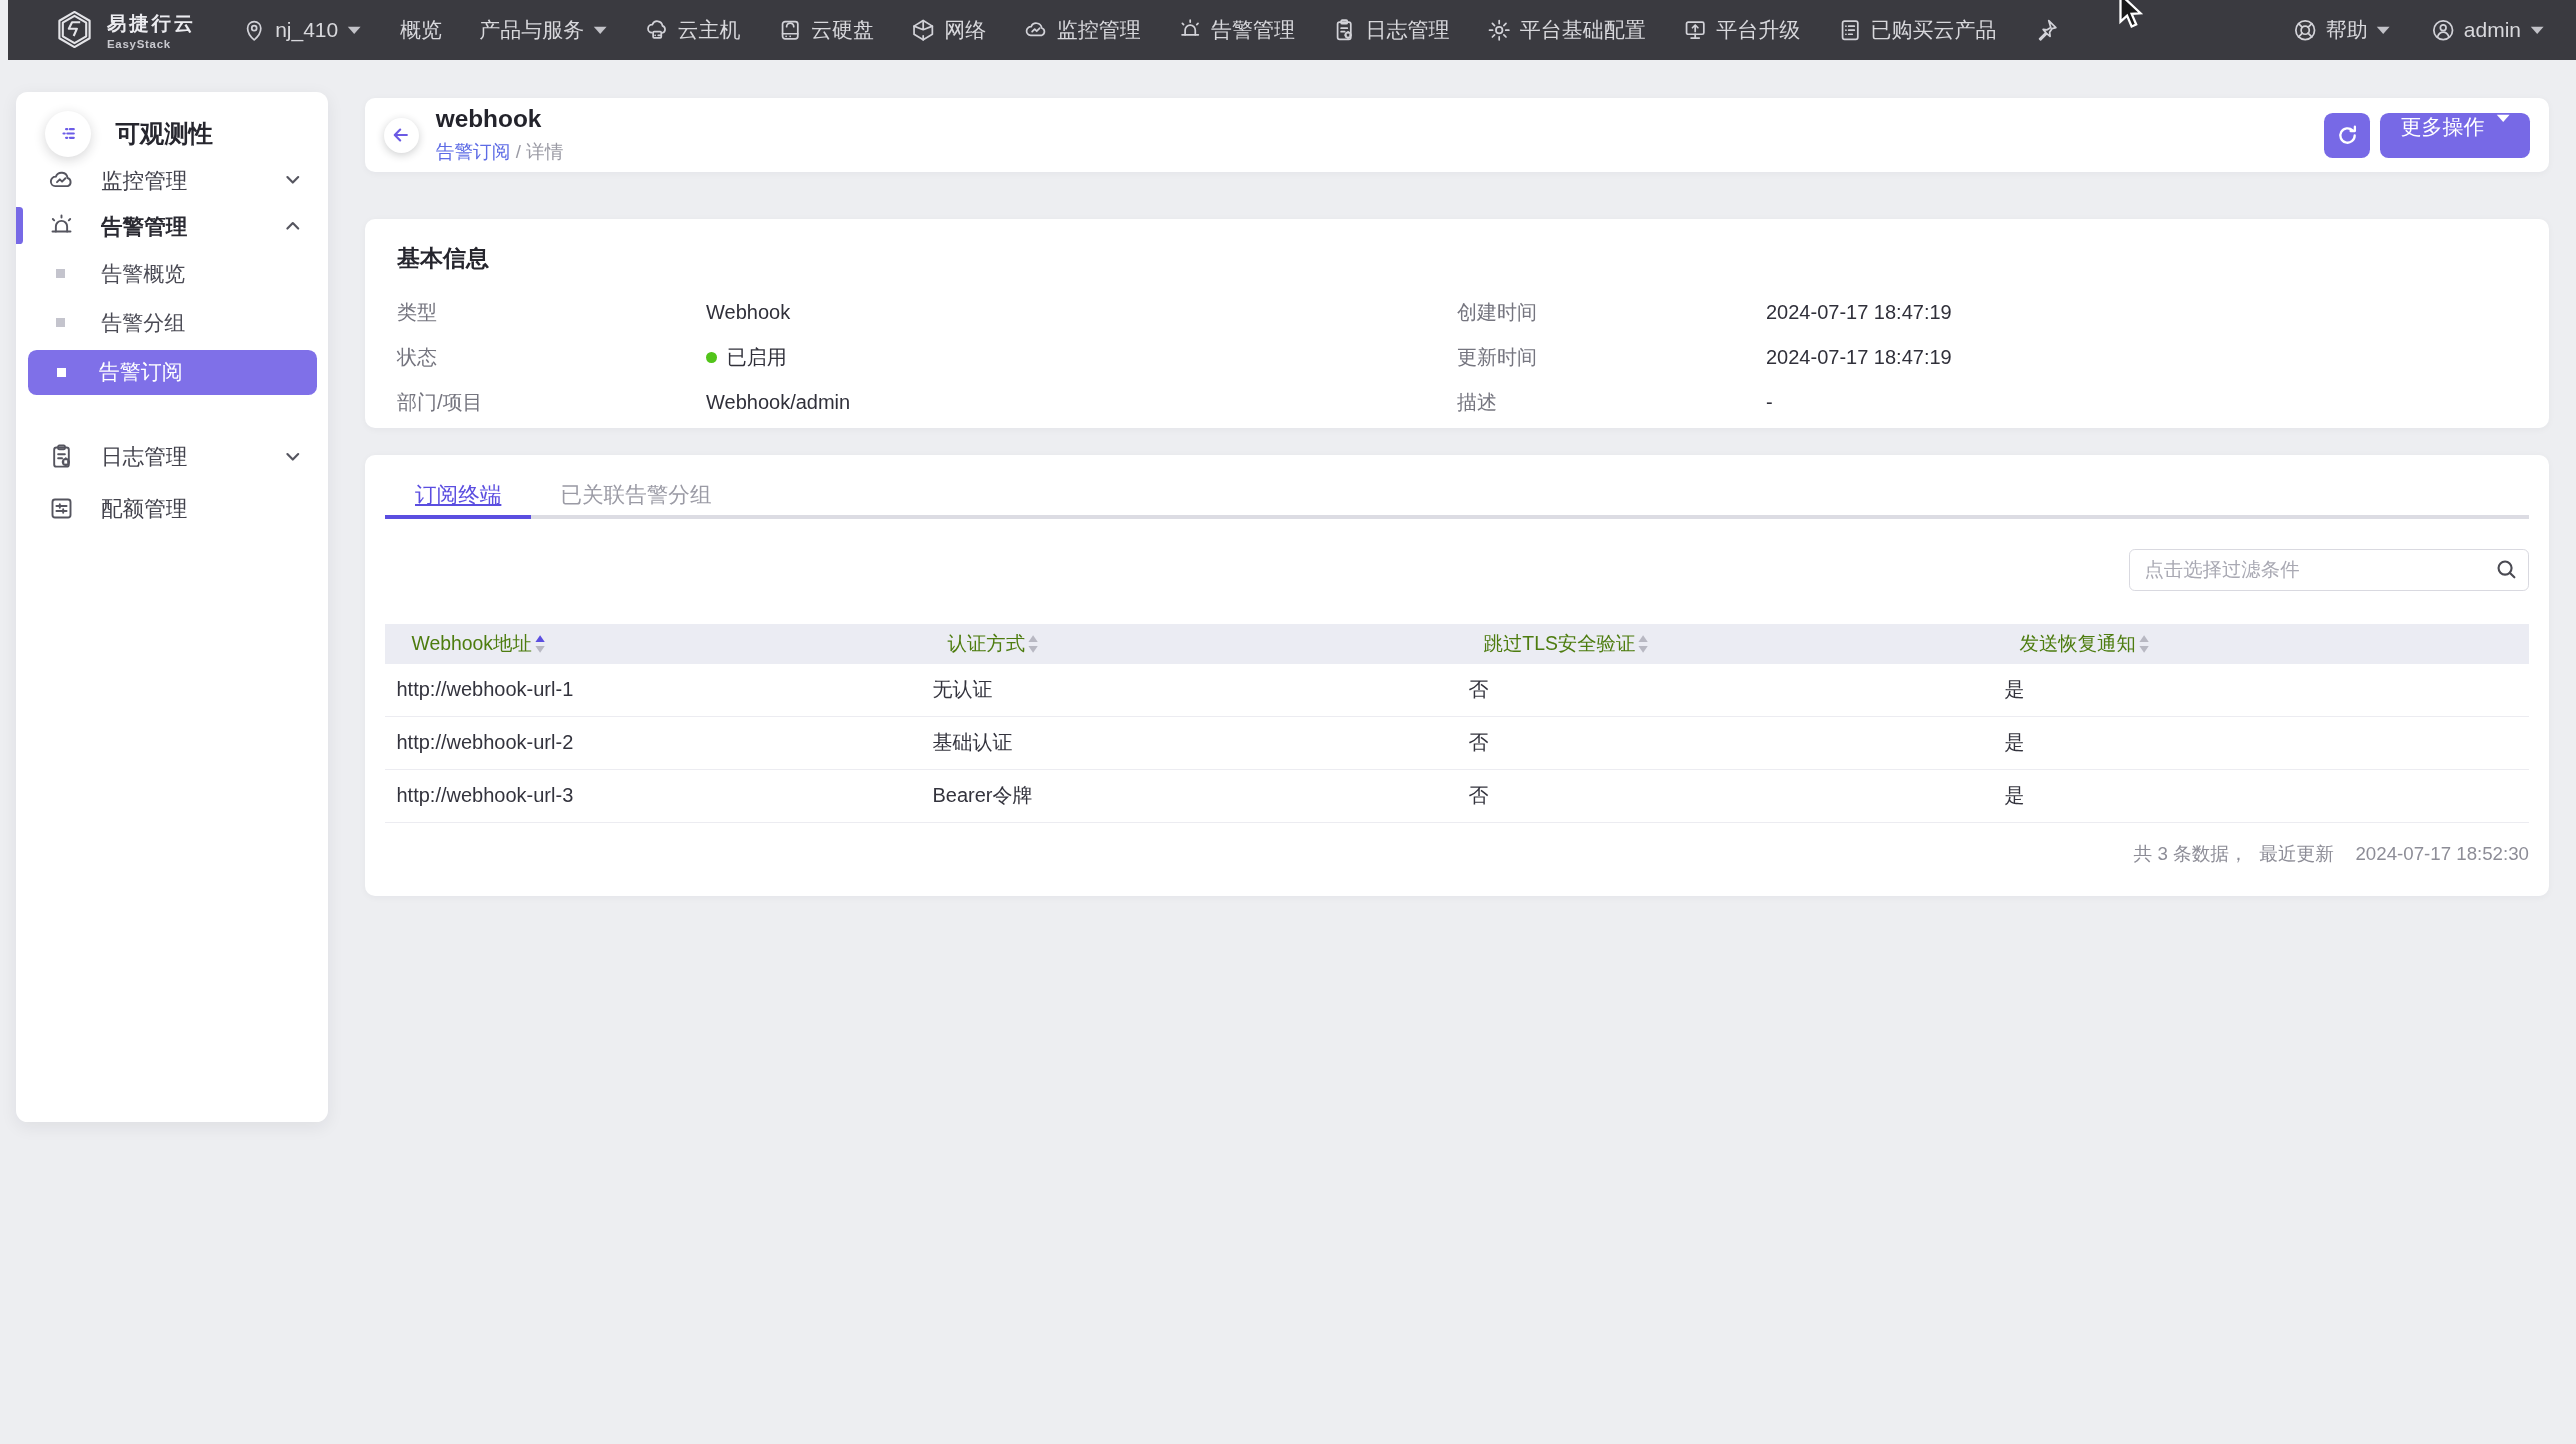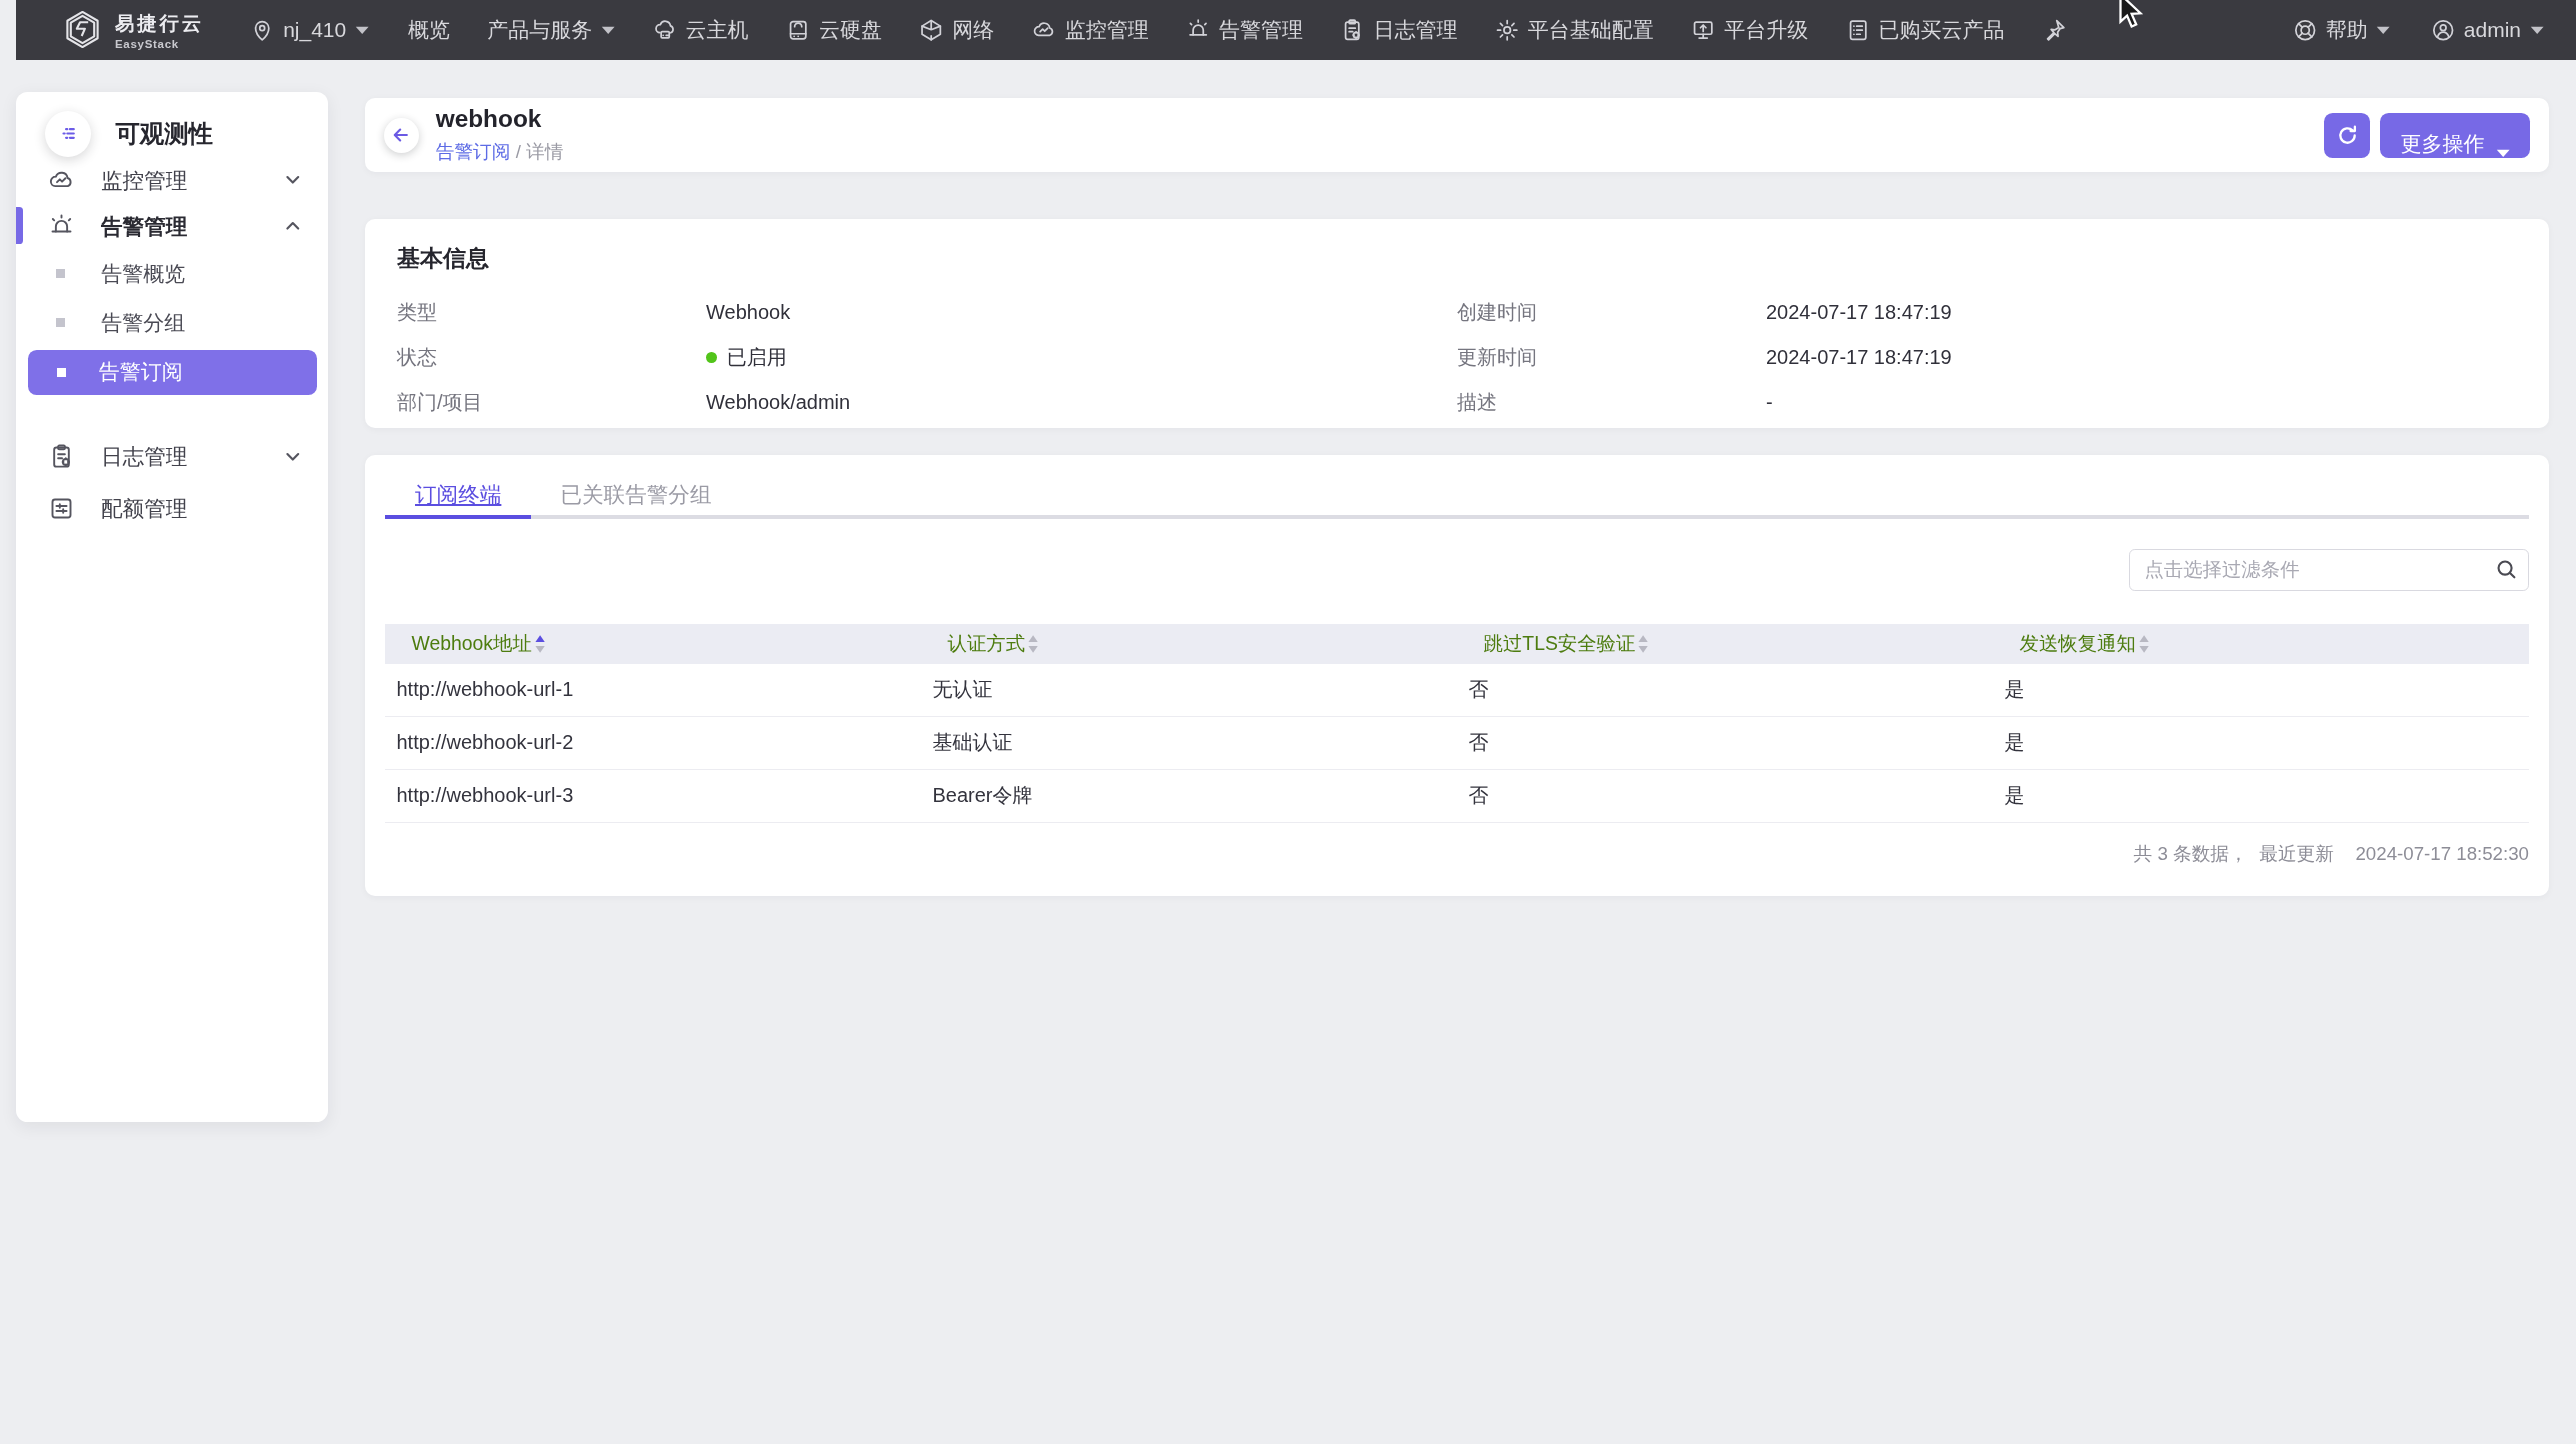--- a/index.html
+++ b/index.html
@@ -7,21 +7,21 @@
   body {
     position:relative; overflow:hidden;
     background:#edeef1;
     font-family:"Liberation Sans","DejaVu Sans",sans-serif;
     color:#33333d;
   }
   svg { display:block; }
 
   
   .navbar {
-    position:absolute; left:16px; top:0; right:0; height:60px;
+    position:absolute; left:8px; top:0; right:0; height:60px;
     background:#3a3a40; display:flex; align-items:center;
     padding:0 32px 0 47px; color:#d8d8dc; z-index:5;justify-content:flex-end;
   }
   .brand { display:flex; align-items:center; gap:13px; }
   .brand-text .cn { font-size:19.4px; letter-spacing:2.9px; color:#ececf0; font-weight:bold; }
   .brand-text .en { font-size:11.5px; letter-spacing:0.7px; color:#c9c9cf; font-weight:bold; margin-top:1.4px; }
   .nav-region { display:flex; align-items:center; gap:8.6px; margin-left:46px; font-size:21px; cursor:pointer; }
   .nav-items { display:flex; align-items:center; margin-left:20px; }
   .nav-item { display:flex; align-items:center; gap:8.6px; font-size:21px; padding:0 18.7px; height:60px; cursor:pointer; white-space:nowrap; }
   .nav-right { margin-left:auto; display:flex; align-items:center; gap:40px; }
@@ -85,21 +85,21 @@
   .breadcrumb { margin-top:5.8px; font-size:18.7px; color:#9a9aa4; }
   .breadcrumb .link { color:#5d6be5; cursor:pointer; }
   .header-actions { margin-left:auto; display:flex; gap:10px; }
   .icon-btn {
     width:46px; height:45px; border-radius:8.6px; background:#7769e6; border:none;
     display:flex; align-items:center; justify-content:center; cursor:pointer;
   }
   .icon-btn svg { width:23px; height:23px; stroke:#fff; stroke-width:2.4; fill:none; stroke-linecap:round; stroke-linejoin:round; }
   .more-btn {
     height:45px; padding:0 20px; border-radius:8.6px; background:#7769e6; border:none;
-    color:#fff; font-size:21px; display:flex; align-items:flex-end; gap:11.5px; cursor:pointer;
+    color:#fff; font-size:21px; display:flex; align-items:flex-start; gap:11.5px; cursor:pointer;
     font-family:inherit;
   }
   .more-btn .caret polygon { fill:#fff; }
 
   
   .info-card { top:219px; height:209px; padding:24.4px 32px; }
   .info-title { font-size:23px; font-weight:bold; color:#25252d; }
   .info-grid { display:grid; grid-template-columns:1fr 1fr; margin-top:16px; }
   .field { display:flex; align-items:center; height:45px; font-size:20px; }
   .f-label { width:309px; color:#75757f; flex:none; }

